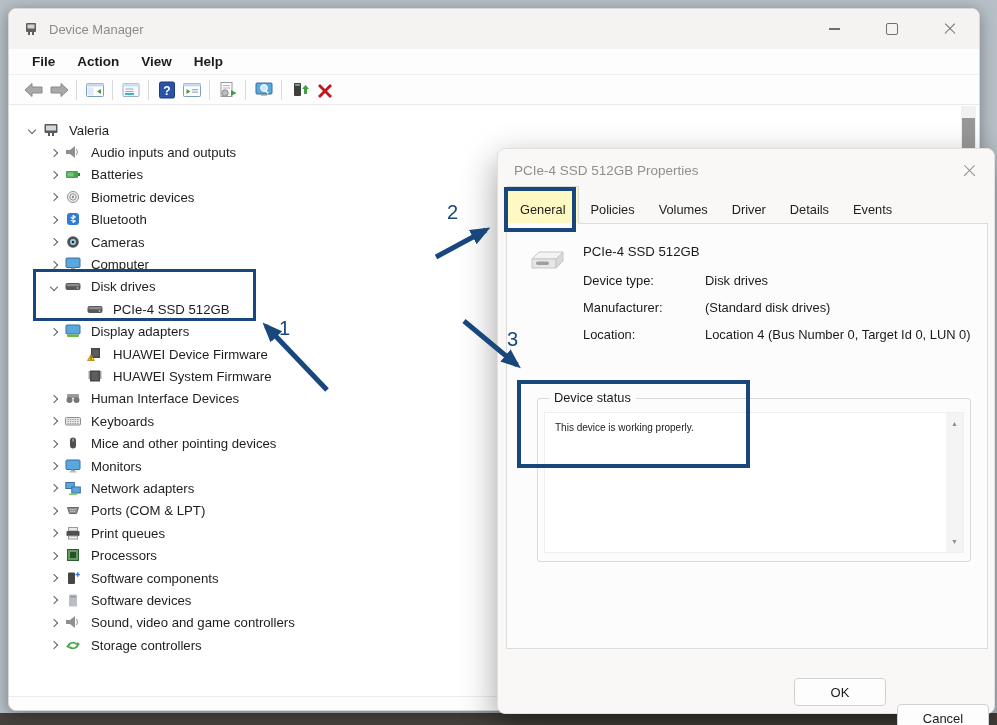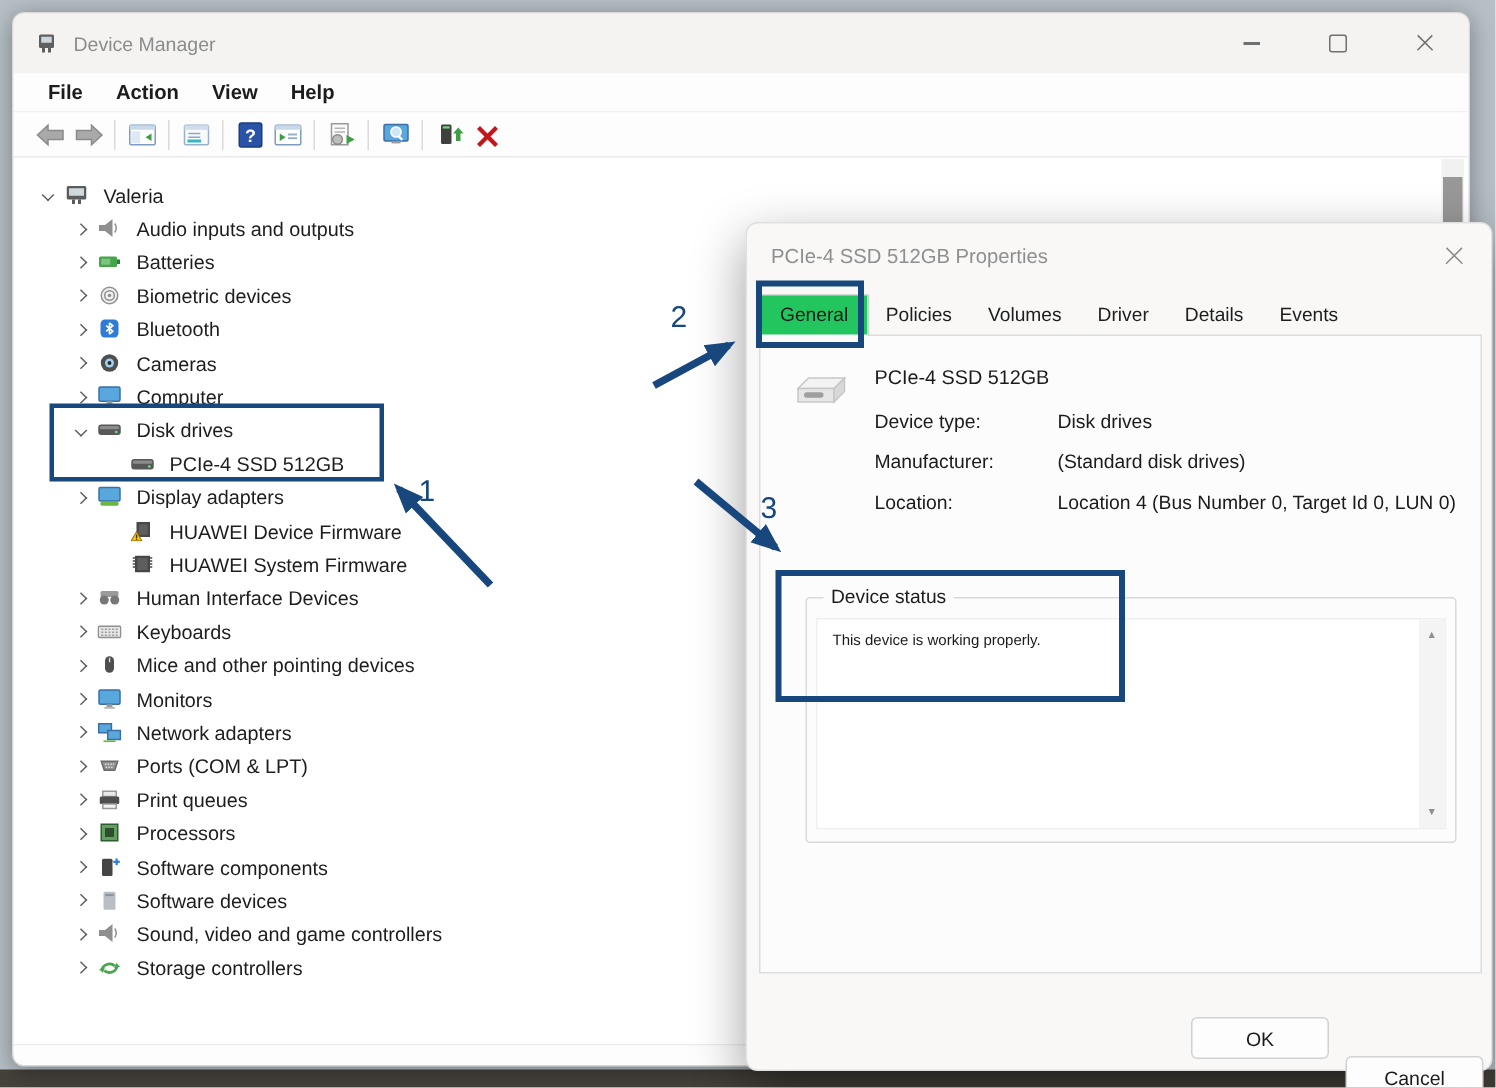--- a/index.html
+++ b/index.html
@@ -50,21 +50,21 @@
   .dlg { position:absolute; left:497px; top:148px; width:498px; height:566px; background:#f9f8f7;
          border-radius:8px; border:1px solid #e0e0e0; box-shadow:0 12px 34px rgba(0,0,0,.38); z-index:20; }
   .dlg-title { height:42px; display:flex; align-items:center; padding-left:16px; font-size:13.5px; color:#8f8f8f; }
   .dlg-close { position:absolute; top:10px; right:12px; width:26px; height:24px; }
   .dlg-close::before, .dlg-close::after { content:""; position:absolute; left:6px; top:11px; width:15px; height:1.4px; background:#8a8a8a; }
   .dlg-close::before { transform:rotate(45deg); }
   .dlg-close::after  { transform:rotate(-45deg); }
 
   .tabs { position:absolute; left:9px; top:48px; display:flex; align-items:flex-end; height:26px; z-index:2; }
   .tab { font-size:12.8px; color:#1d1d1d; padding:4px 11px 5px; border:1px solid transparent; }
-  .tab.active { background:#22c55e; border-color:#d9d9d9; border-bottom-color:#fcfcfc; padding:5px 12px 6px; margin-bottom:-1px; }
+  .tab.active { background:#fef9c3; border-color:#d9d9d9; border-bottom-color:#fcfcfc; padding:15px 12px 6px; margin-bottom:-1px; }
 
   .page { position:absolute; left:8px; top:74px; width:482px; height:426px; background:#fcfcfc; border:1px solid #dcdcdc; }
   .dev-icon { position:absolute; left:20px; top:24px; width:40px; height:26px; }
   .dev-name { position:absolute; left:76px; top:20px; font-size:13.2px; color:#1b1b1b; }
   .fields { position:absolute; left:76px; top:48px; }
   .field { display:flex; margin-bottom:10px; font-size:12.9px; color:#1b1b1b; line-height:17px; }
   .f-label { width:122px; flex:0 0 122px; }
   .f-value { width:292px; }
 
   .groupbox { position:absolute; left:30px; top:174px; width:434px; height:164px; border:1px solid #d9d9d9; border-radius:3px; }

